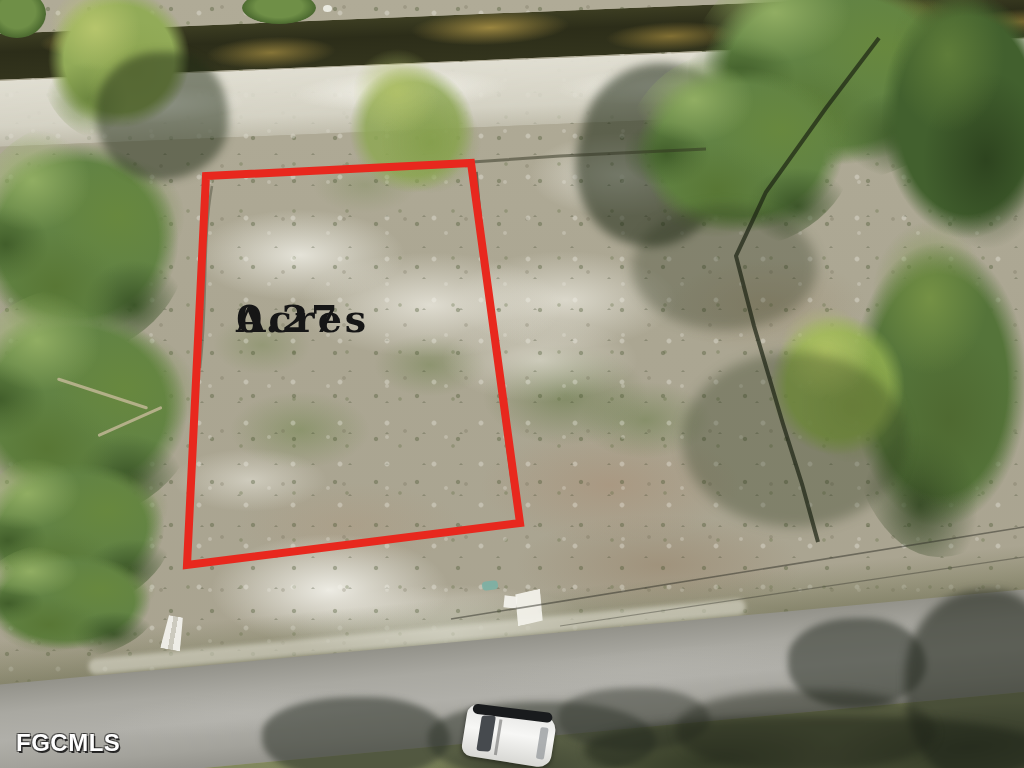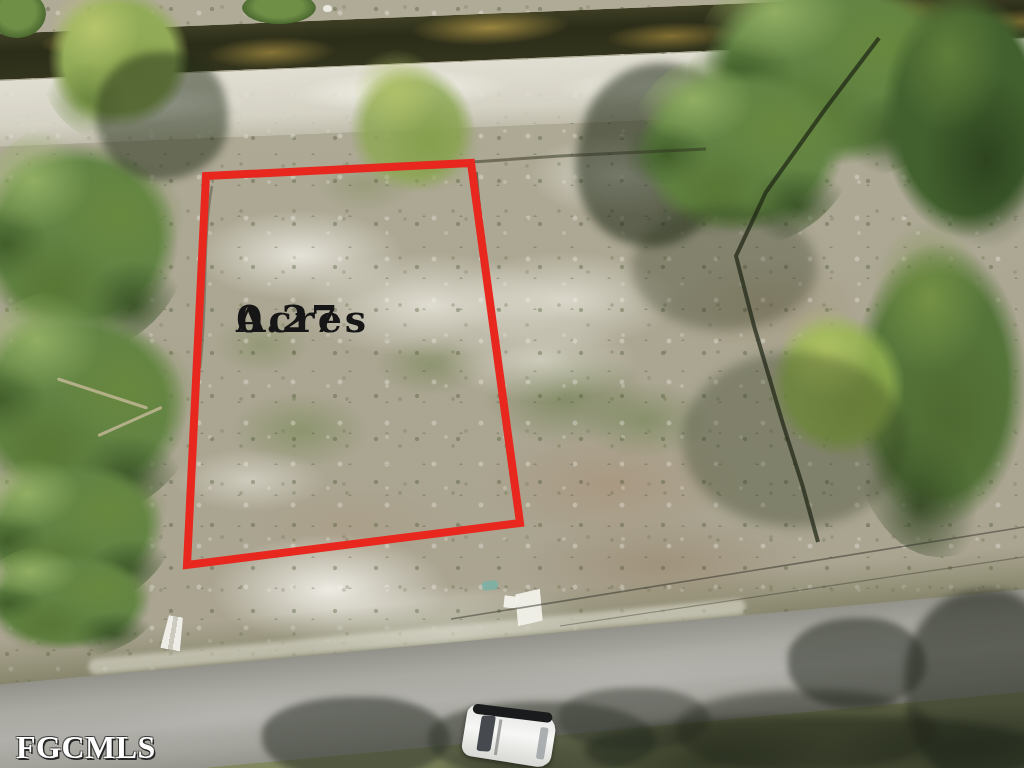--- a/index.html
+++ b/index.html
@@ -193,21 +193,21 @@
   .line-overlay{left:0;top:0;width:1024px;height:768px;pointer-events:none;}
 
   
   .lot-size-label{
     left:236px;top:303px;width:210px;text-align:center;
     font-family:"DejaVu Serif",serif;font-weight:bold;font-size:38px;line-height:31px;
     letter-spacing:3px;color:#161616;
   }
   .mls-watermark{
     left:8px;top:729px;
-    font-family:Liberation Serif, serif;font-weight:600;font-size:32px;letter-spacing:.5px;color:#fff;
+    font-family:Liberation Sans, sans-serif;font-weight:600;font-size:24px;letter-spacing:.5px;color:#fff;
     text-shadow:1.5px 1.5px 0 rgba(25,25,25,.9),-1px -1px 0 rgba(25,25,25,.55),1px -1px 0 rgba(25,25,25,.55),-1px 1px 0 rgba(25,25,25,.55);
     padding-left:8px;
   }
 </style>
 </head>
 <body>
 
 <div id="photo">
 
   <div class="ground-base"></div>

